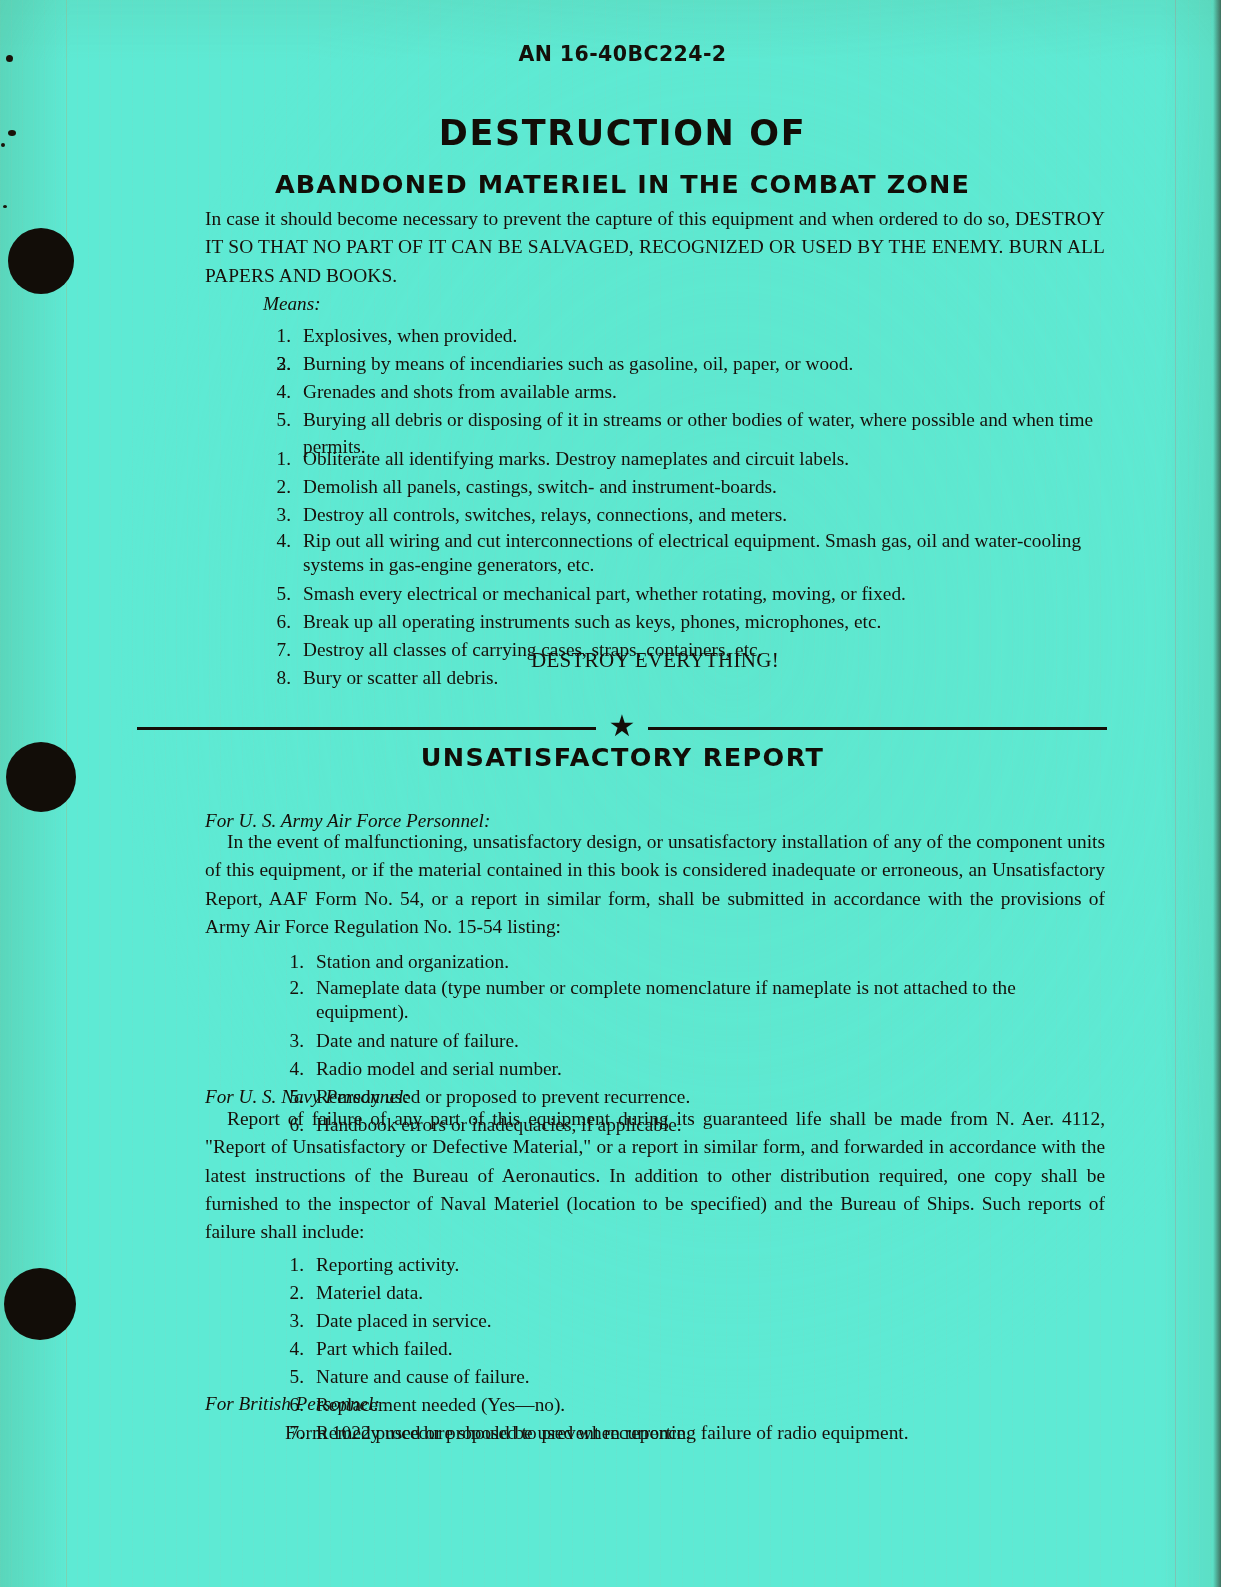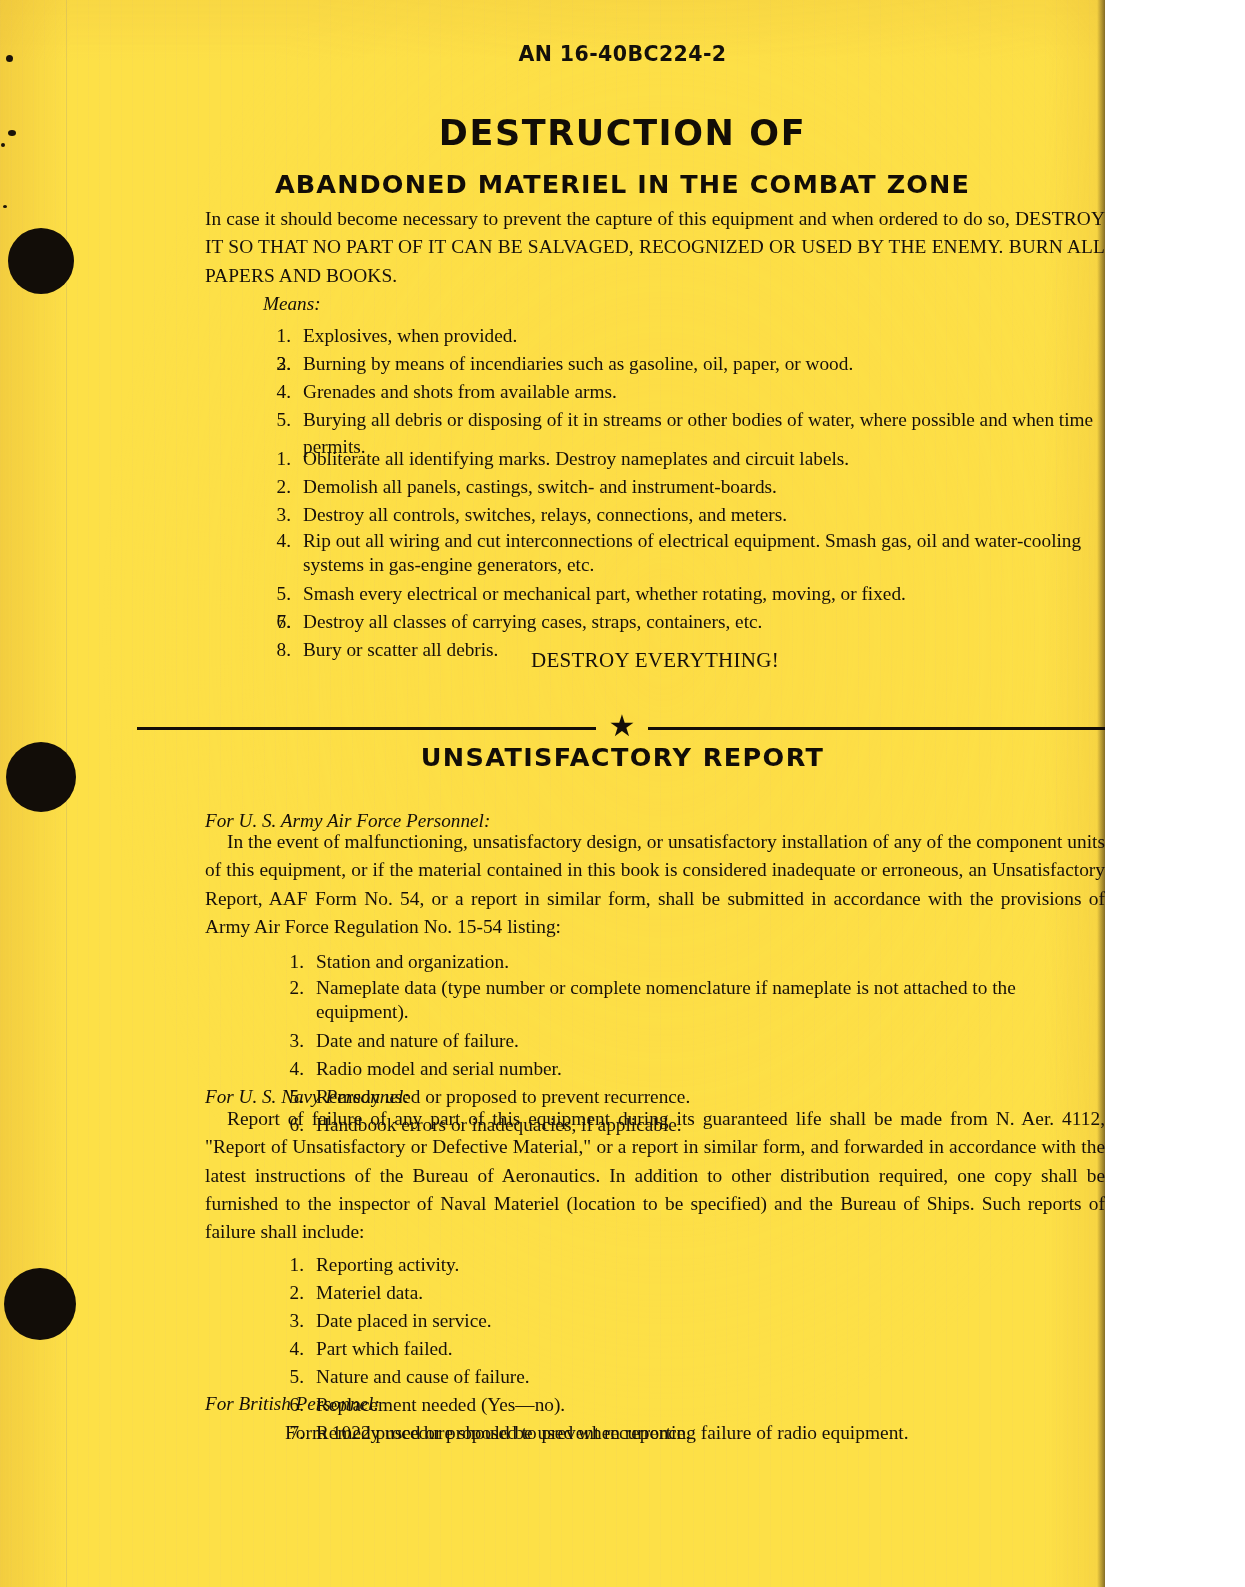--- a/index.html
+++ b/index.html
@@ -5,23 +5,23 @@
   html, body {
     margin: 0;
     padding: 0;
     background: #ffffff;
   }
   body {
     font-family: "Liberation Serif", serif;
   }
   .page {
     position: relative;
-    width: 1105px;
+    width: 1221px;
     height: 1587px;
-    background: #fde047;
+    background: #5eead4;
     overflow: hidden;
     box-sizing: border-box;
   }
   
   .paper-texture {
     position: absolute;
     inset: 0;
     pointer-events: none;
     background:
       linear-gradient(90deg, rgba(228,200,178,0.45) 0px, rgba(246,230,217,0) 70px),
@@ -244,21 +244,21 @@
       </ul>
     </div>
 
     <div class="body-block no-justify" style="top:434px; left:263px; width:845px;">
       <ul class="num-list" style="margin-top:4px;">
         <li><span class="num">1.</span><span>Obliterate all identifying marks.  Destroy nameplates and circuit labels.</span></li>
         <li><span class="num">2.</span><span>Demolish all panels, castings, switch- and instrument-boards.</span></li>
         <li><span class="num">3.</span><span>Destroy all controls, switches, relays, connections, and meters.</span></li>
         <li style="line-height:1.24;"><span class="num">4.</span><span>Rip out all wiring and cut interconnections of electrical equipment.  Smash gas, oil and water-cooling systems in gas-engine generators, etc.</span></li>
         <li style="margin-top:3px;"><span class="num">5.</span><span>Smash every electrical or mechanical part, whether rotating, moving, or fixed.</span></li>
-        <li><span class="num">6.</span></li>
+        <li><span class="num">6.</span><span>Break up all operating instruments such as keys, phones, microphones, etc.</span></li>
         <li><span class="num">7.</span><span>Destroy all classes of carrying cases, straps, containers, etc.</span></li>
         <li><span class="num">8.</span><span>Bury or scatter all debris.</span></li>
       </ul>
     </div>
 
     <div class="body-block centered-callout" style="top:645px; left:205px; width:900px; text-align:center;">DESTROY EVERYTHING!</div>
 
     <div class="divider">
       <div class="rule"></div>
       <div class="star">★</div>

